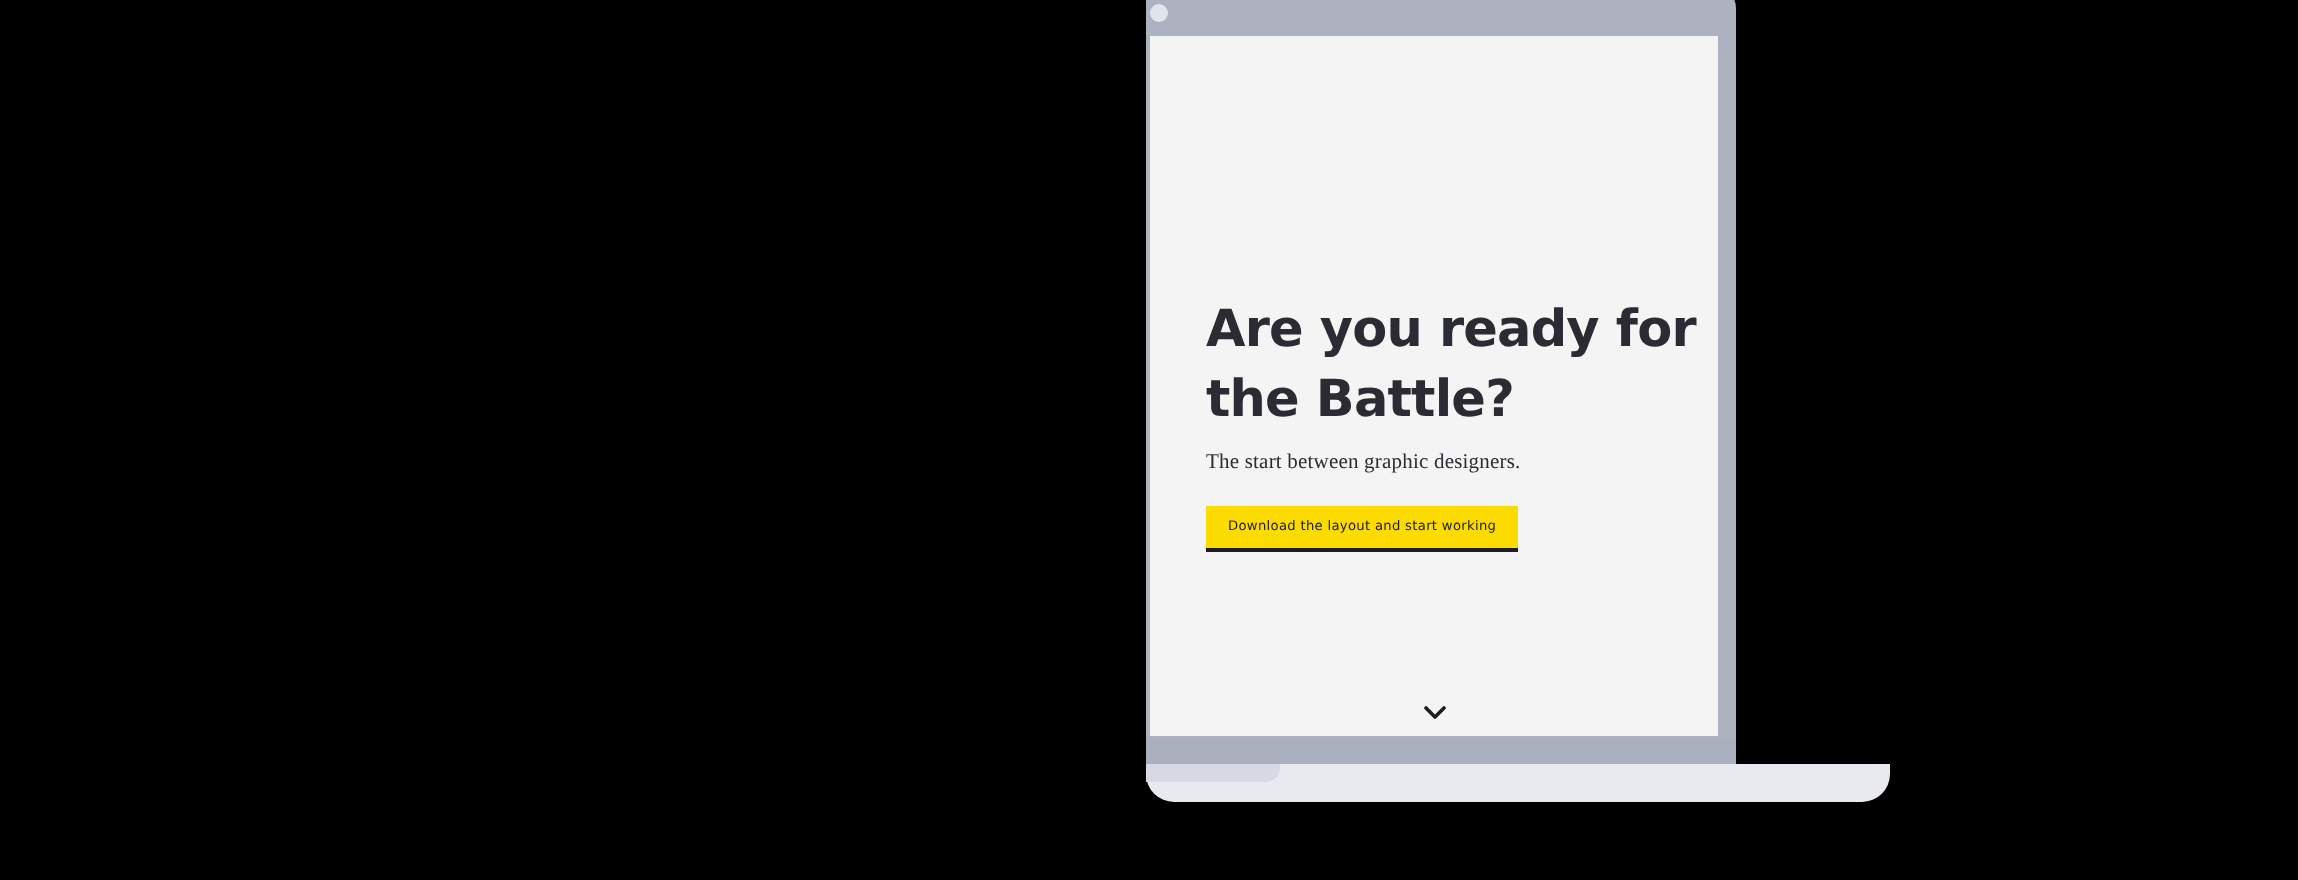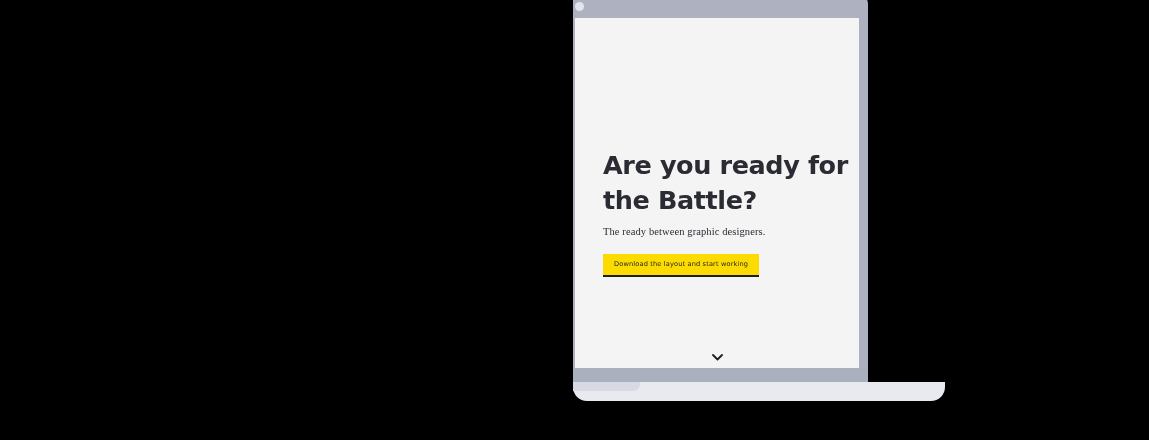--- a/index.html
+++ b/index.html
@@ -176,21 +176,21 @@
 
     <div class="lid"></div>
     <div class="camera-dot"></div>
 
     <div class="screen">
       <div class="page">
 
         <div class="hero">
           <h1 class="hero-title">Are you ready for the Battle?</h1>
 
-          <p class="hero-sub">The ready between graphic designers.</p>
+          <p class="hero-sub">The start between graphic designers.</p>
 
           <div class="cta-wrap">
             <button class="cta-button">Download the layout and start working</button>
           </div>
         </div>
 
         <div class="scroll-chevron">
           <span>
             <svg width="11" height="7" viewBox="0 0 11 7" fill="none" xmlns="http://www.w3.org/2000/svg">
               <path d="M1 1L5.5 5.5L10 1" stroke="#1d1d22" stroke-width="1.8" stroke-linecap="round" stroke-linejoin="round"></path>

